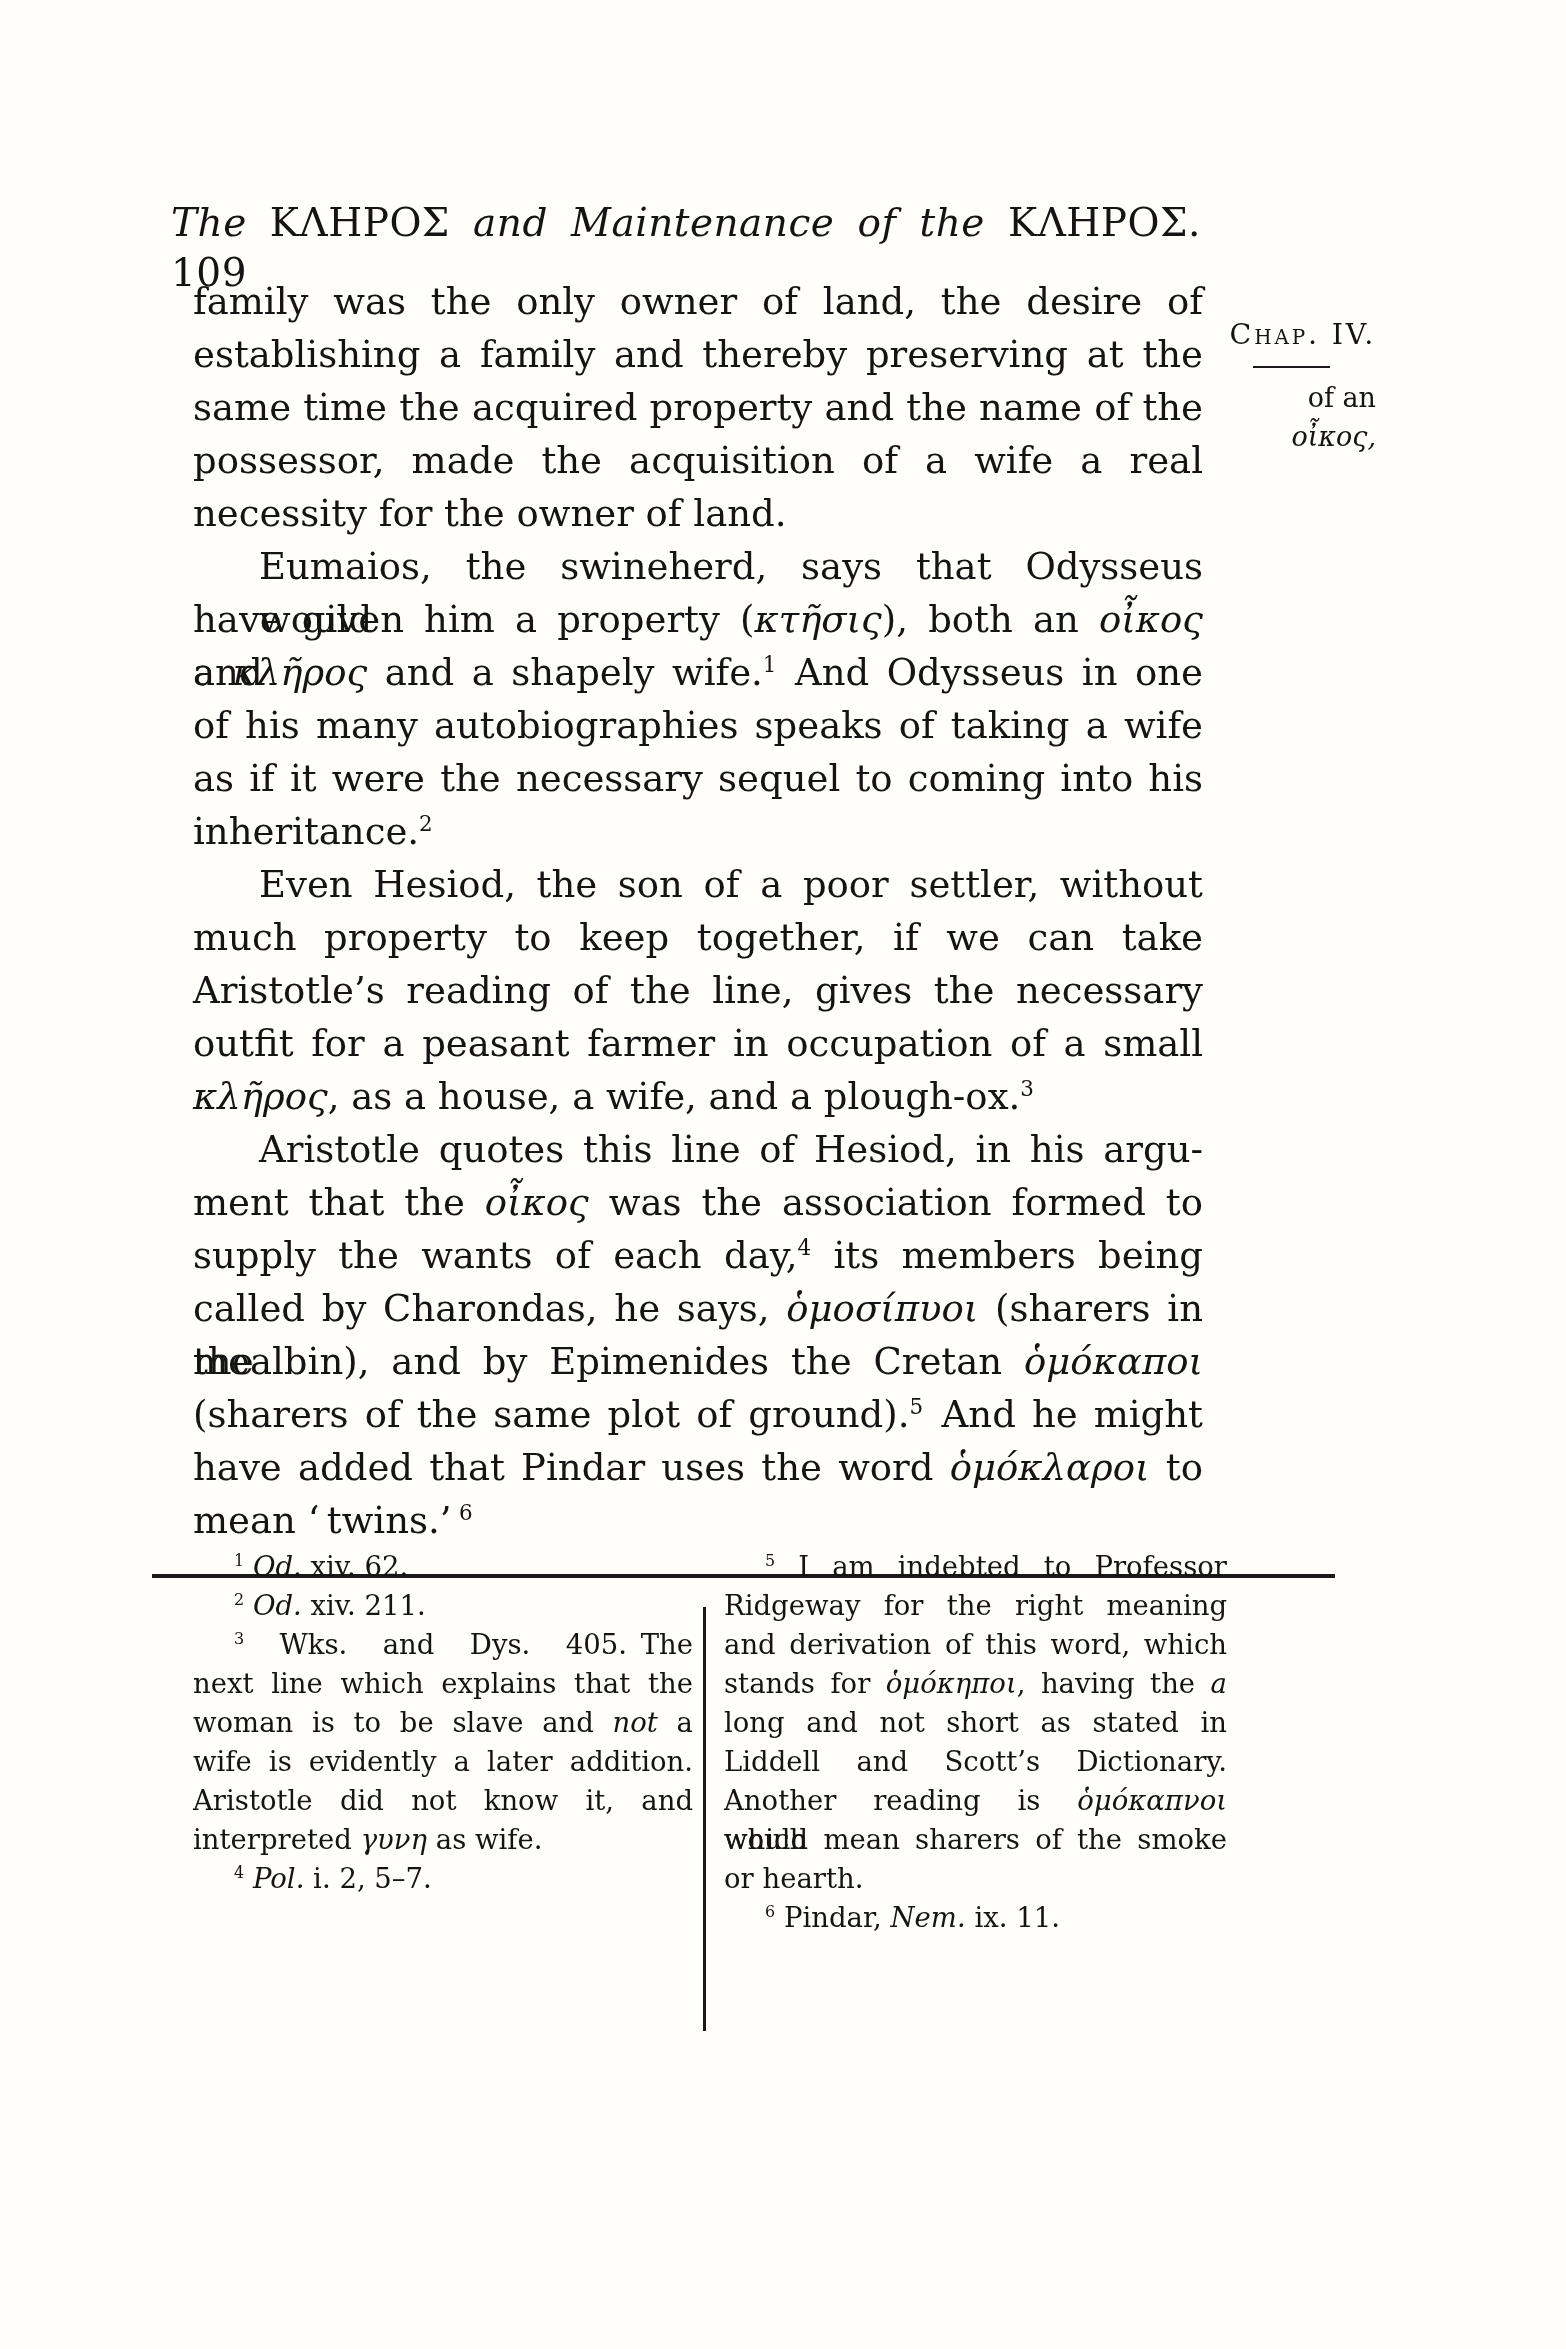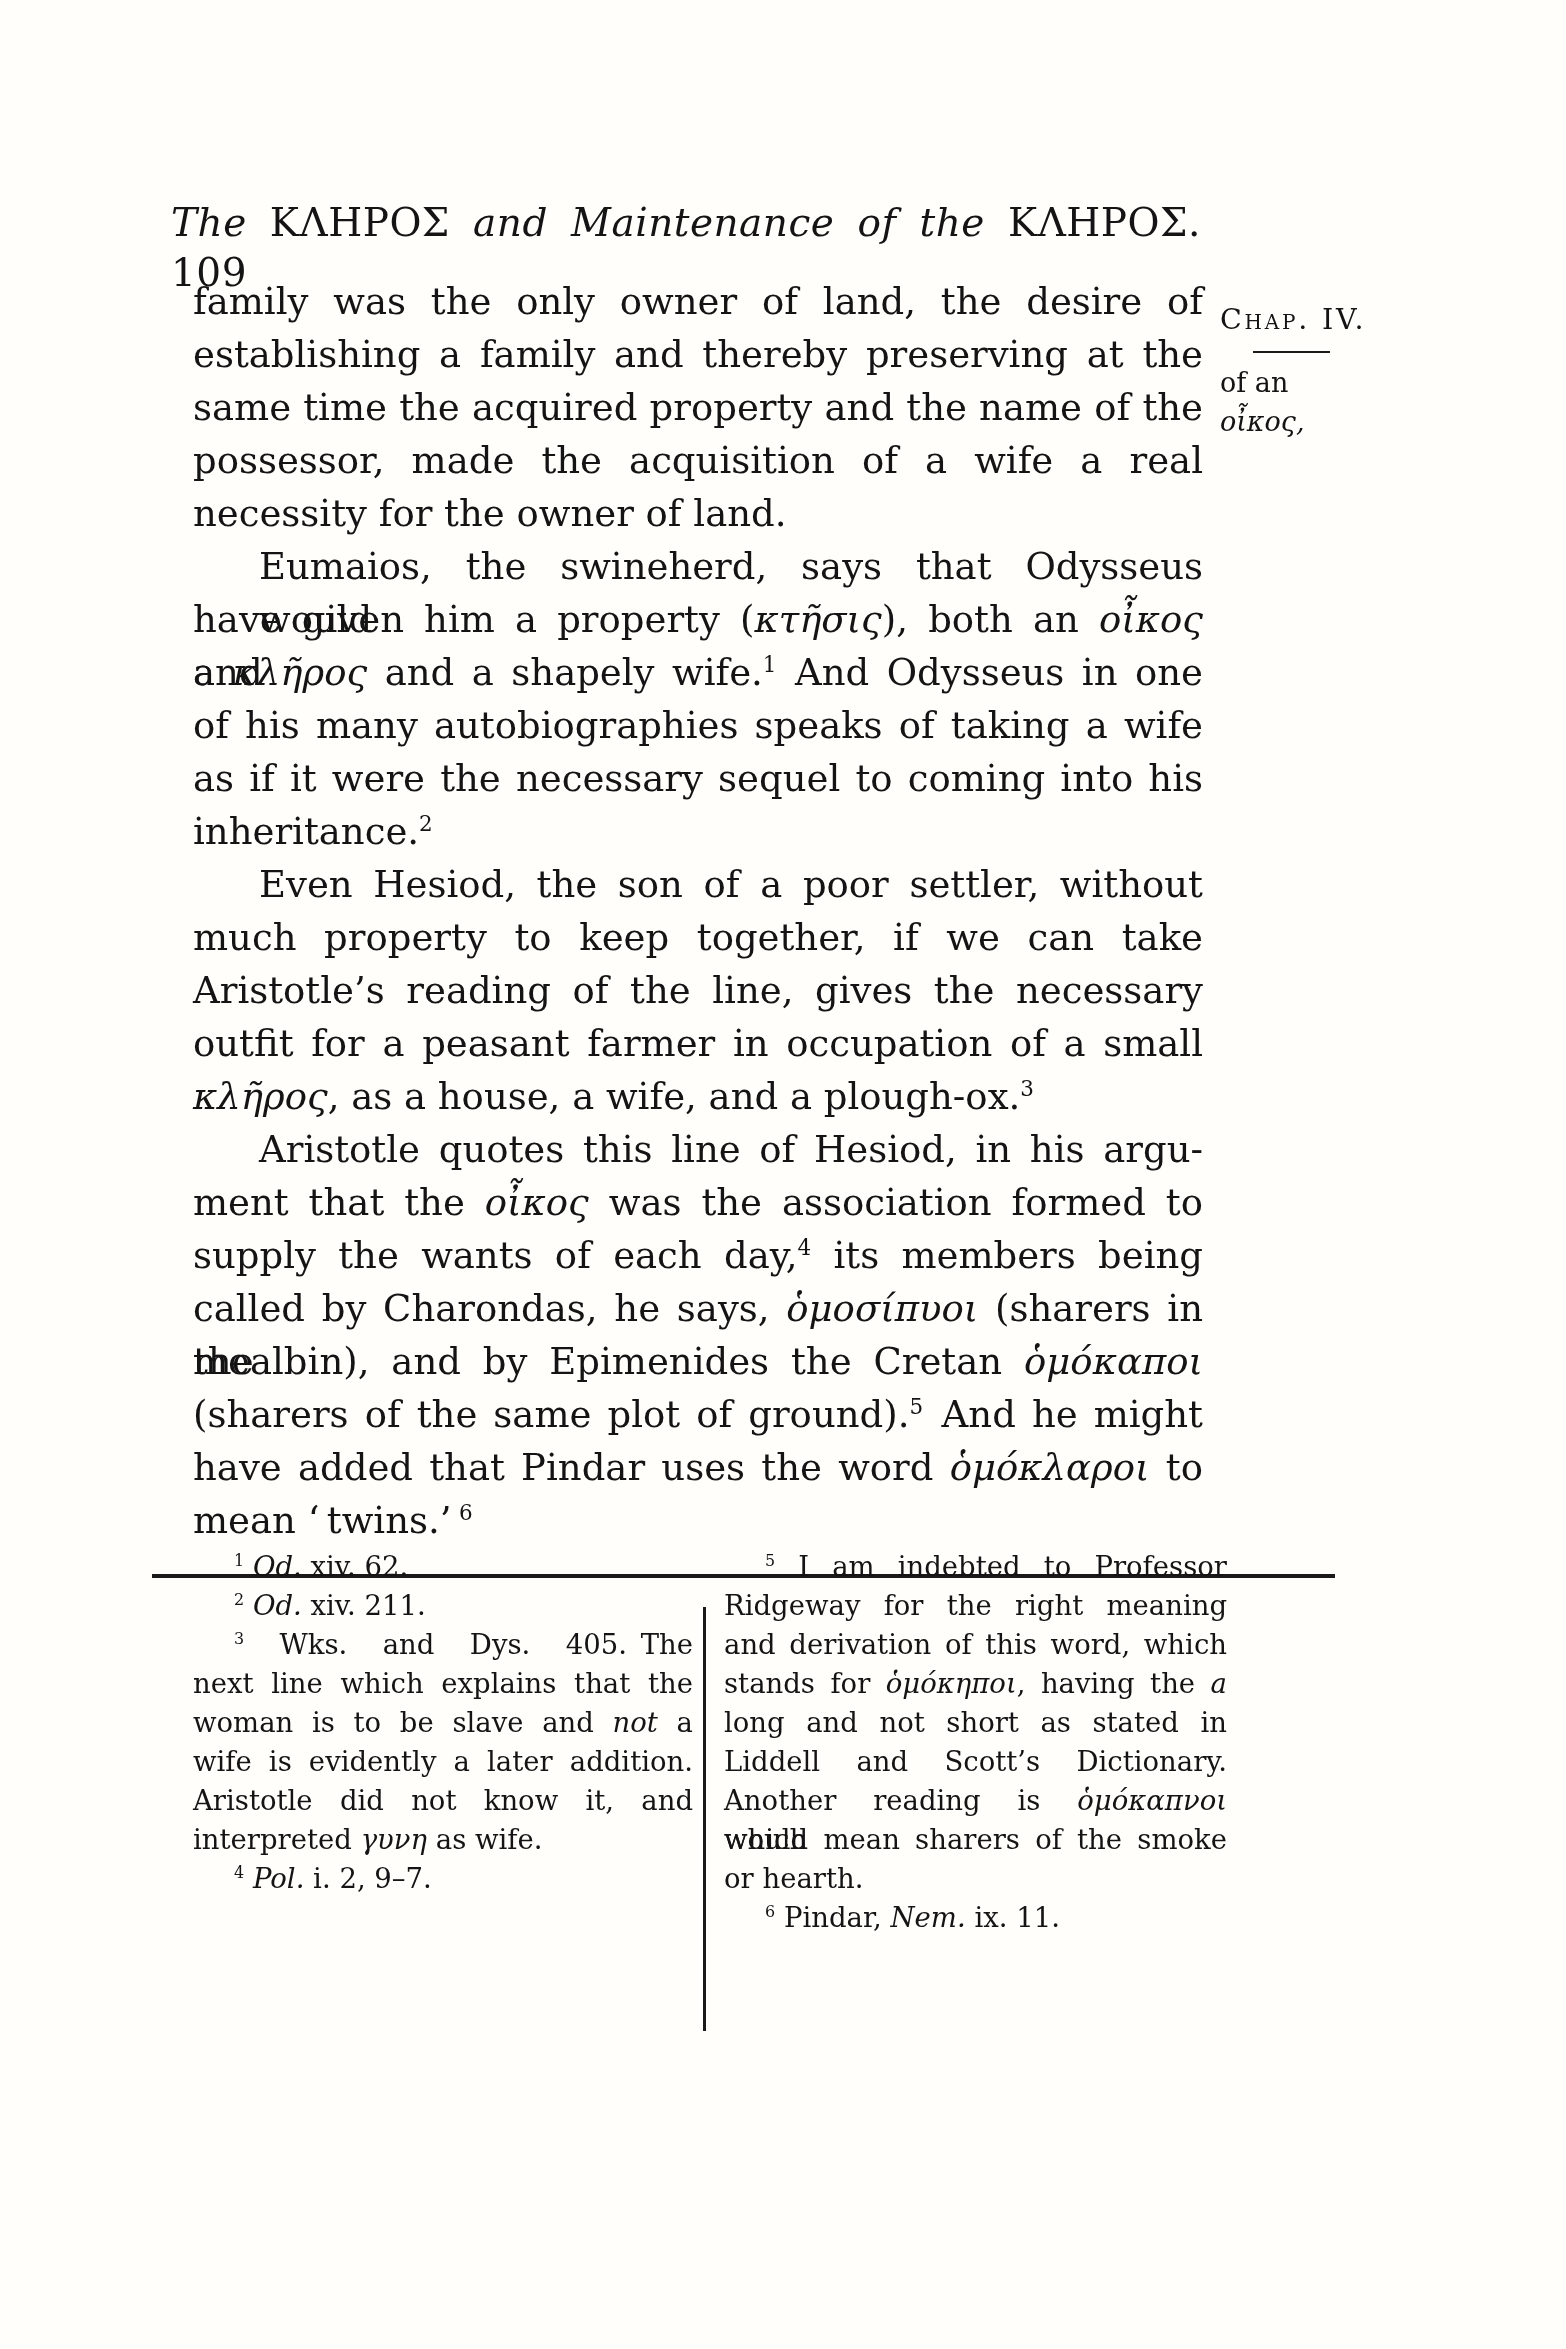--- a/index.html
+++ b/index.html
@@ -16,21 +16,21 @@
     font-size:39px; line-height:50px; letter-spacing:0.5px;
     text-align:justify; text-align-last:justify;
   }
 
   .body-text { position:absolute; left:193px; top:275px; width:1010px; font-size:37px; }
   .tline { text-align:justify; text-align-last:justify; }
   .body-text .tline { height:53px; line-height:53px; }
   .body-text .tline.indent { padding-left:66px; }
   .tline.last { text-align-last:left; }
 
-  .sidenote { position:absolute; left:1220px; top:303px; width:156px; }
+  .sidenote { position:absolute; left:1220px; top:318px; width:156px;text-align:right; }
   .sidenote .chap { font-size:28.5px; font-variant:small-caps; letter-spacing:2.8px; line-height:33px; }
   .sidenote .srule { margin:14.7px 0 9.2px 33px; width:77px; height:2.8px; background:#1a1a1a; }
   .sidenote .note { font-size:27px; line-height:39px; }
 
   .rule-footnotes { position:absolute; left:152px; top:1574px; width:1183px; height:3.7px; background:#1a1a1a; }
   .fn-divider    { position:absolute; left:703px; top:1607px; width:2.8px; height:424px; background:#1a1a1a; }
 
   .fn-col { position:absolute; top:1547px; font-size:27.5px; }
   .fn-left  { left:193px; width:500px; }
   .fn-right { left:724px; width:503px; }
@@ -91,21 +91,21 @@
 
   <div class="fn-col fn-left">
       <div class="tline indent last"><span class="sup">1</span><span> </span><span class="it">Od.</span><span> xiv. 62.</span></div>
       <div class="tline indent last"><span class="sup">2</span><span> </span><span class="it">Od.</span><span> xiv. 211.</span></div>
       <div class="tline indent"><span class="sup">3</span><span> Wks. and Dys. 405. The</span></div>
       <div class="tline"><span>next line which explains that the</span></div>
       <div class="tline"><span>woman is to be slave and </span><span class="it">not</span><span> a</span></div>
       <div class="tline"><span>wife is evidently a later addition.</span></div>
       <div class="tline"><span>Aristotle did not know it, and</span></div>
       <div class="tline last"><span>interpreted </span><span class="it">γυνη</span><span> as wife.</span></div>
-      <div class="tline indent last"><span class="sup">4</span><span> </span><span class="it">Pol.</span><span> i. 2, 9–7.</span></div>
+      <div class="tline indent last"><span class="sup">4</span><span> </span><span class="it">Pol.</span><span> i. 2, 5–7.</span></div>
     </div>
 
   <div class="fn-col fn-right">
       <div class="tline indent"><span class="sup">5</span><span> I am indebted to Professor</span></div>
       <div class="tline"><span>Ridgeway for the right meaning</span></div>
       <div class="tline"><span>and derivation of this word, which</span></div>
       <div class="tline"><span>stands for </span><span class="it">ὁμόκηποι</span><span>, having the </span><span class="it">a</span></div>
       <div class="tline"><span>long and not short as stated in</span></div>
       <div class="tline"><span>Liddell and Scott’s Dictionary.</span></div>
       <div class="tline"><span>Another reading is </span><span class="it">ὁμόκαπνοι</span><span> which</span></div>

